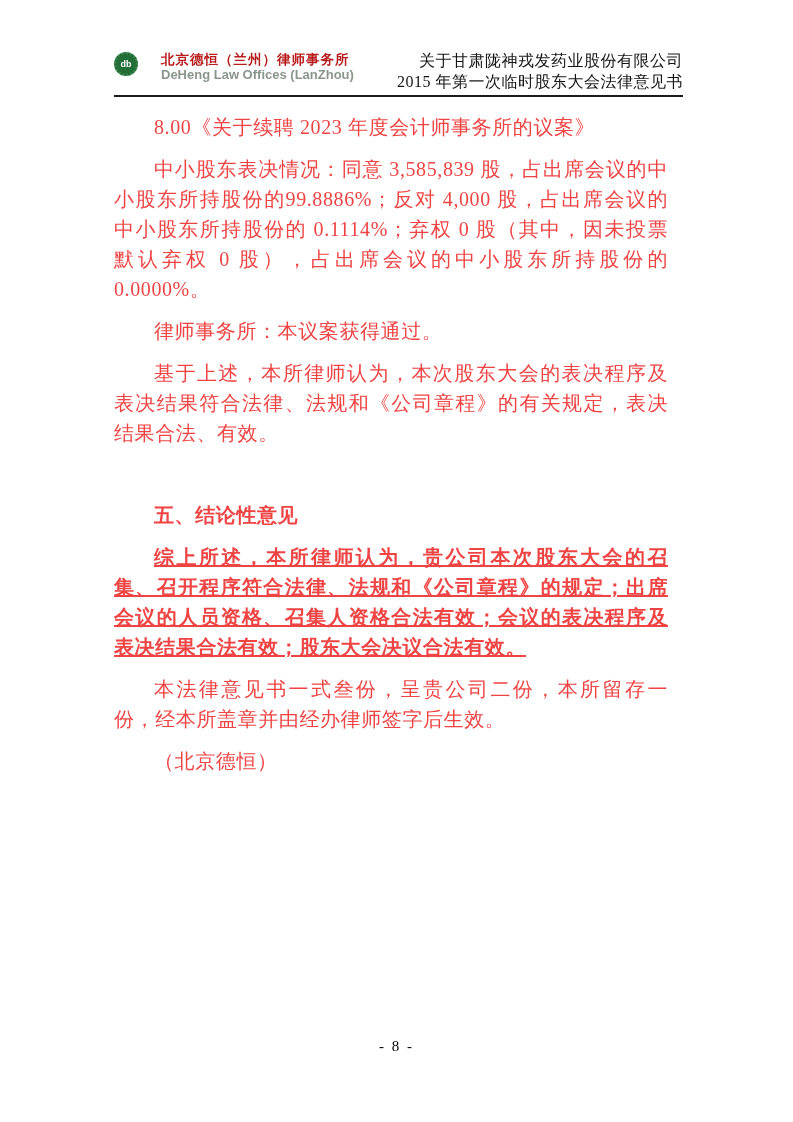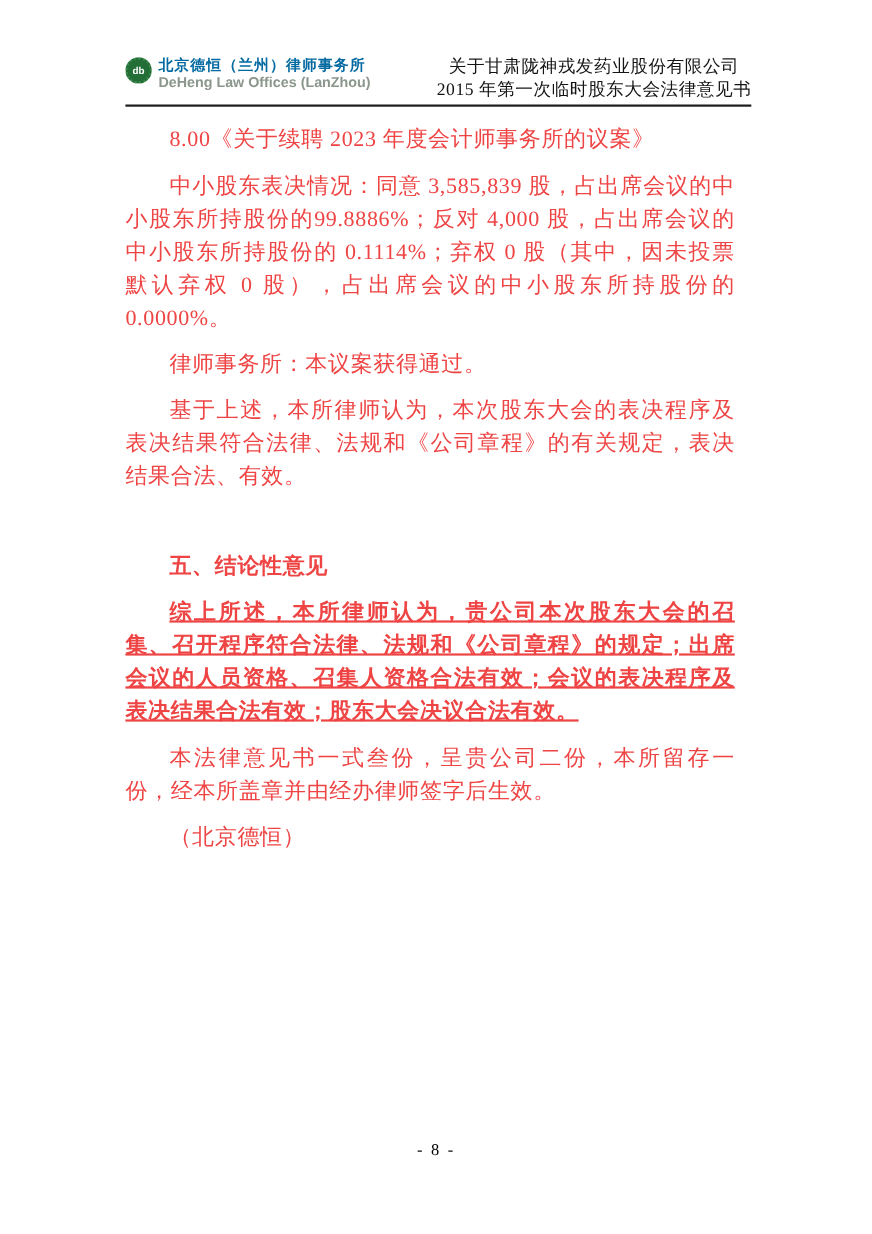--- a/index.html
+++ b/index.html
@@ -23,21 +23,21 @@
     top: 50px;
     left: 114px;
     right: 110px;
     display: flex;
     justify-content: space-between;
     align-items: flex-start;
   }
   .brand {
     display: flex;
     align-items: flex-start;
-    gap: 6px;
+    gap: 23px;
     padding-top: 2px;
   }
   .logo-seal {
     width: 24px;
     height: 24px;
     box-sizing: border-box;
     border-radius: 50%;
     background: #236d36;
     border: 2px dotted #3c8a4d;
     color: #ffffff;
@@ -51,35 +51,35 @@
     flex: 0 0 auto;
   }
   .brand-text {
     display: flex;
     flex-direction: column;
   }
   .firm-cn {
     font-family: "Liberation Sans", "DejaVu Sans", sans-serif;
     font-size: 13.5px;
     font-weight: bold;
-    color: #0369a1;
+    color: #b91c1c;
     letter-spacing: 1px;
     line-height: 16px;
     white-space: nowrap;
   }
   .firm-en {
     font-family: Liberation Sans, sans-serif;
     font-size: 13px;
     font-weight: bold;
     color: #8a968c;
     line-height: 13px;
     white-space: nowrap;
   }
   .doc-title {
-    text-align: center;
+    text-align: right;
     font-size: 16px;
     line-height: 21px;
     color: #141414;
     letter-spacing: 0.5px;
     white-space: nowrap;
   }
   .rule {
     position: absolute;
     top: 95px;
     left: 114px;

